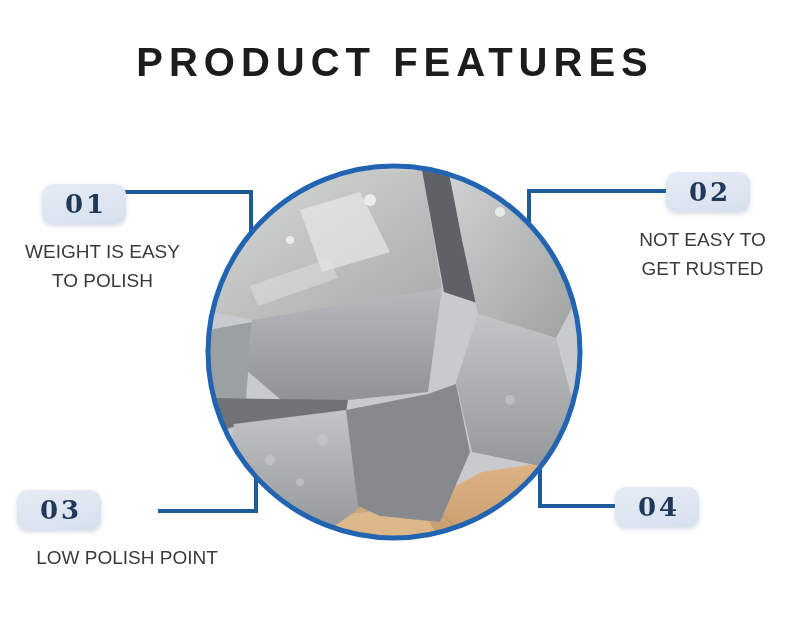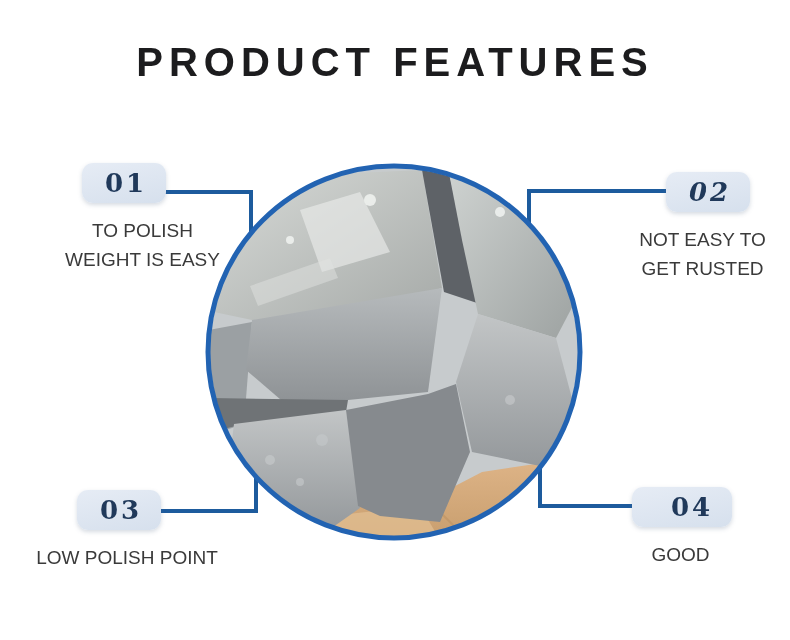--- a/index.html
+++ b/index.html
@@ -44,28 +44,28 @@
     transform:translateX(2px); 
   }
   .feature-label{
     margin-top:13px;
     width:100%;
     text-align:center;
     font-size:19px;
     line-height:29px;
     color:#3a3a3a;
   }
-  .f1{left:0;top:163px;width:205px;padding-left:40px;}
+  .f1{left:0;top:184px;width:205px;}
   .f1 .badge{margin-left:42px;}
   .f2{left:600px;top:172px;width:205px;}
-  .f2 .badge{margin-left:66px;font-style:italic;}
+  .f2 .badge{margin-left:66px;}
   .f3{left:17px;top:490px;width:220px;}
-  .f3 .badge{margin-left:60px;}
+  .f3 .badge{}
   .f4{left:578px;top:487px;width:205px;}
-  .f4 .badge{margin-left:54px;padding-left:16px;}
+  .f4 .badge{margin-left:37px;}
 </style>
 </head>
 <body>
 
 <div class="canvas">
 
   <h1 class="page-title">PRODUCT FEATURES</h1>
 
   <svg class="graphic" width="790" height="640" viewBox="0 0 790 640" xmlns="http://www.w3.org/2000/svg">
     <defs>
@@ -135,22 +135,22 @@
     </g>
 
     <circle cx="394" cy="352" r="186" fill="none" stroke="#2263b2" stroke-width="5"></circle>
   </svg>
 
   <div class="feature f1">
     <div class="badge">
       <span class="badge-num">01</span>
     </div>
     <div class="feature-label">
+      <div>WEIGHT IS EASY</div>
       <div>TO POLISH</div>
-      <div>WEIGHT IS EASY</div>
     </div>
   </div>
 
   <div class="feature f2">
     <div class="badge">
       <span class="badge-num">02</span>
     </div>
     <div class="feature-label">
       <div>NOT EASY TO</div>
       <div>GET RUSTED</div>
@@ -164,17 +164,16 @@
     <div class="feature-label">
       <div>LOW POLISH POINT</div>
     </div>
   </div>
 
   <div class="feature f4">
     <div class="badge">
       <span class="badge-num">04</span>
     </div>
     <div class="feature-label">
-      <div>GOOD</div>
     </div>
   </div>
 
 </div>
 
 </body></html>

